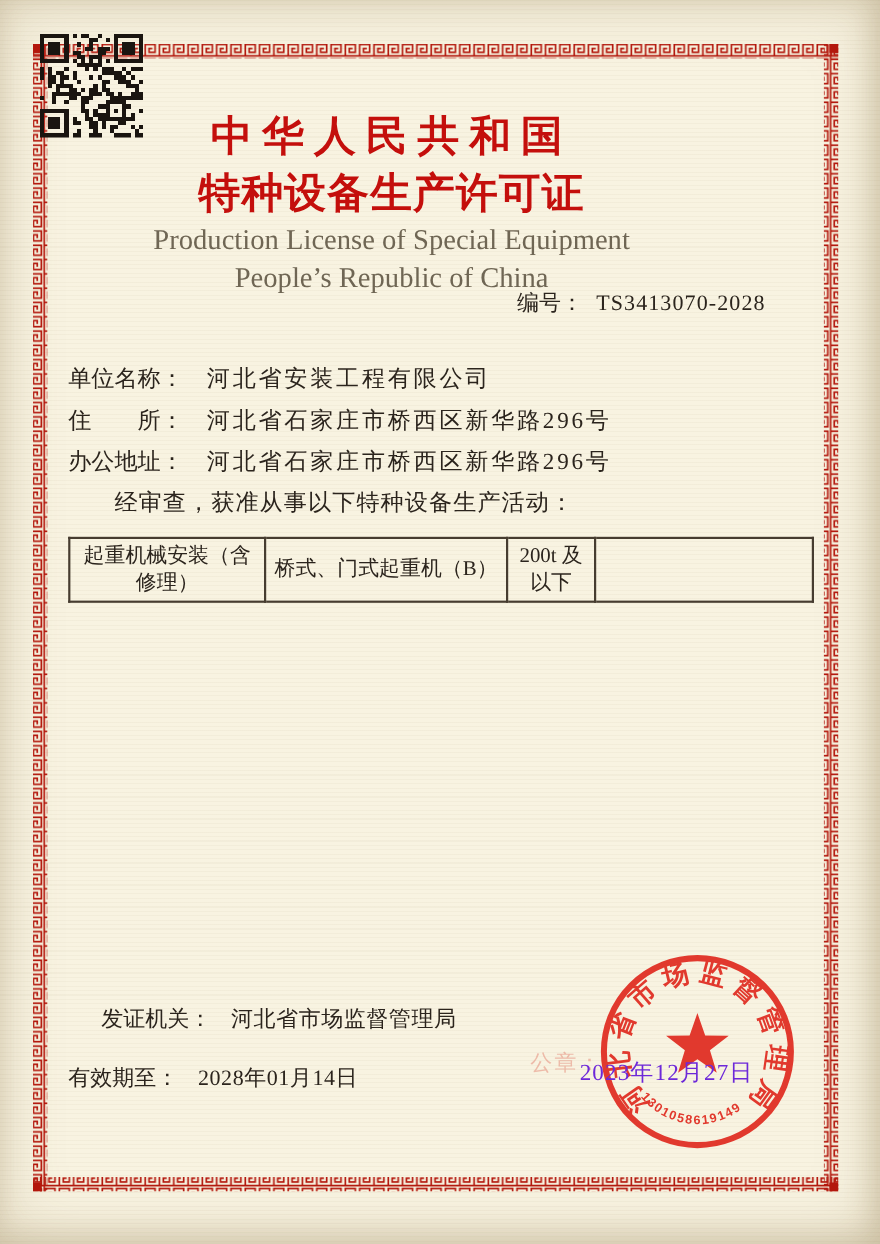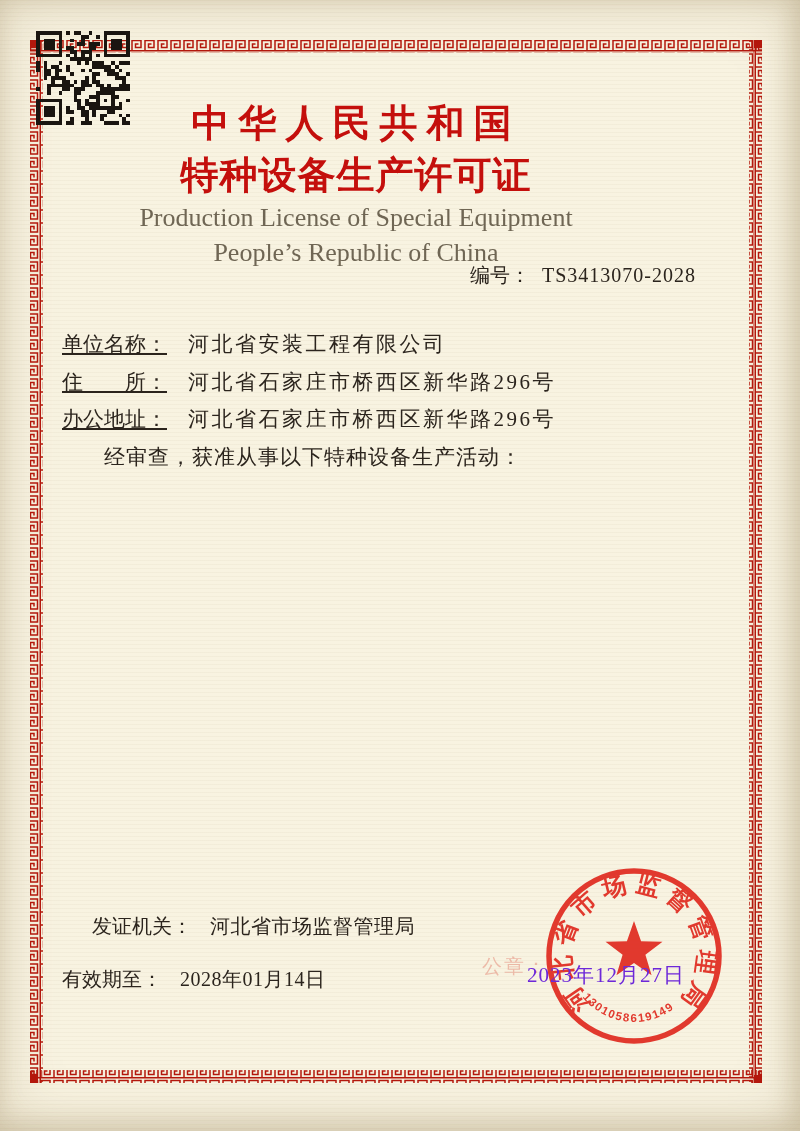--- a/index.html
+++ b/index.html
@@ -9,21 +9,21 @@
   .paper-texture{position:absolute;inset:0;z-index:0;
     background:repeating-linear-gradient(180deg, rgba(120,100,55,.045) 0 1px, rgba(0,0,0,0) 1px 4px);
     box-shadow:inset 0 0 60px rgba(130,105,60,.22), inset -10px 0 25px rgba(130,105,60,.14), inset 0 -12px 25px rgba(130,105,60,.12);}
   .abs{position:absolute;}
   .center-line{left:0;width:712px;text-align:center;white-space:nowrap;}
   .title-cn{font-weight:700;font-size:38px;color:#c40f0c;}
   .subtitle-en{font-size:26px;color:#6f6654;}
   .serial-line{font-size:20px;color:#2b241d;white-space:nowrap;}
   .serial-line .num{margin-left:12px;letter-spacing:1px;}
   .field-row{left:62px;font-size:21px;color:#2b241d;white-space:nowrap;}
-  .field-label{display:inline-block;min-width:112px;text-decoration:underline;}
+  .field-label{display:inline-block;min-width:112px;}
   .field-value{margin-left:14px;letter-spacing:2.5px;}
   .approval{left:104px;font-size:21px;color:#2b241d;letter-spacing:1px;}
   table.license{border-collapse:collapse;table-layout:fixed;width:676px;background:transparent;}
   table.license th, table.license td{border:2px solid #463c30;color:#2b241d;
      text-align:center;vertical-align:middle;padding:2px 4px;line-height:1.25;}
   table.license th{height:30px;font-size:17px;font-weight:600;letter-spacing:3px;}
   table.license td{height:52px;font-size:19px;}
   .footer-row{left:62px;font-size:20px;color:#2b241d;white-space:nowrap;}
   .footer-label{display:inline-block;min-width:108px;}
   .footer-value{margin-left:10px;letter-spacing:0.5px;}
@@ -383,20 +383,26 @@
 <div class="abs approval" style="top:443px;">经审查，获准从事以下特种设备生产活动：</div>
 
 <table class="license abs" style="left:62px;top:488px;">
   <colgroup>
     <col style="width:178px">
       <col style="width:220px">
       <col style="width:80px">
       <col style="width:198px">
   </colgroup>
   <tbody>
+  <tr>
+    <td>起重机械安装（含修理）</td>
+    <td>桥式、门式起重机（B）</td>
+    <td>200t 及以下</td>
+    <td></td>
+  </tr>
 </tbody>
   </table>
 
 <div class="abs footer-row" style="top:913px;margin-left:30px;">
   <span class="footer-label">发证机关：</span><span class="footer-value">河北省市场监督管理局</span>
 </div>
 <div class="abs footer-row" style="top:966px;">
   <span class="footer-label">有效期至：</span><span class="footer-value">2028年01月14日</span>
 </div>
 

